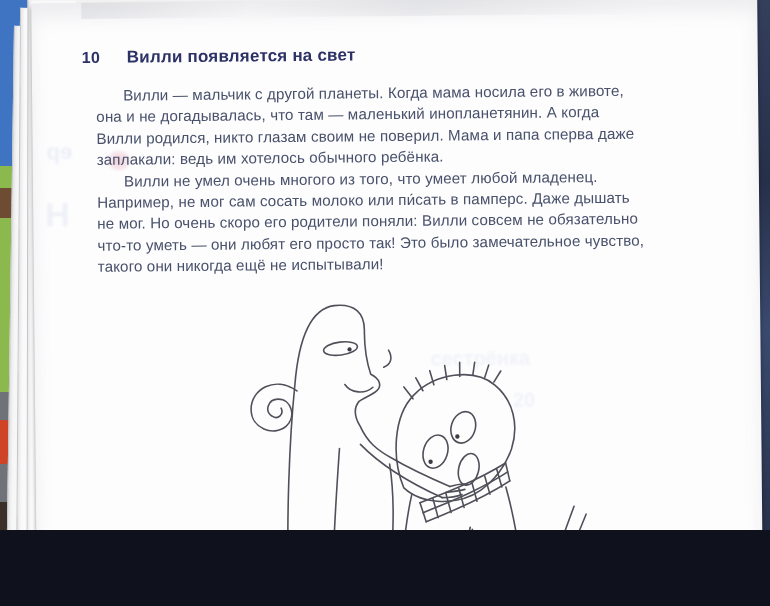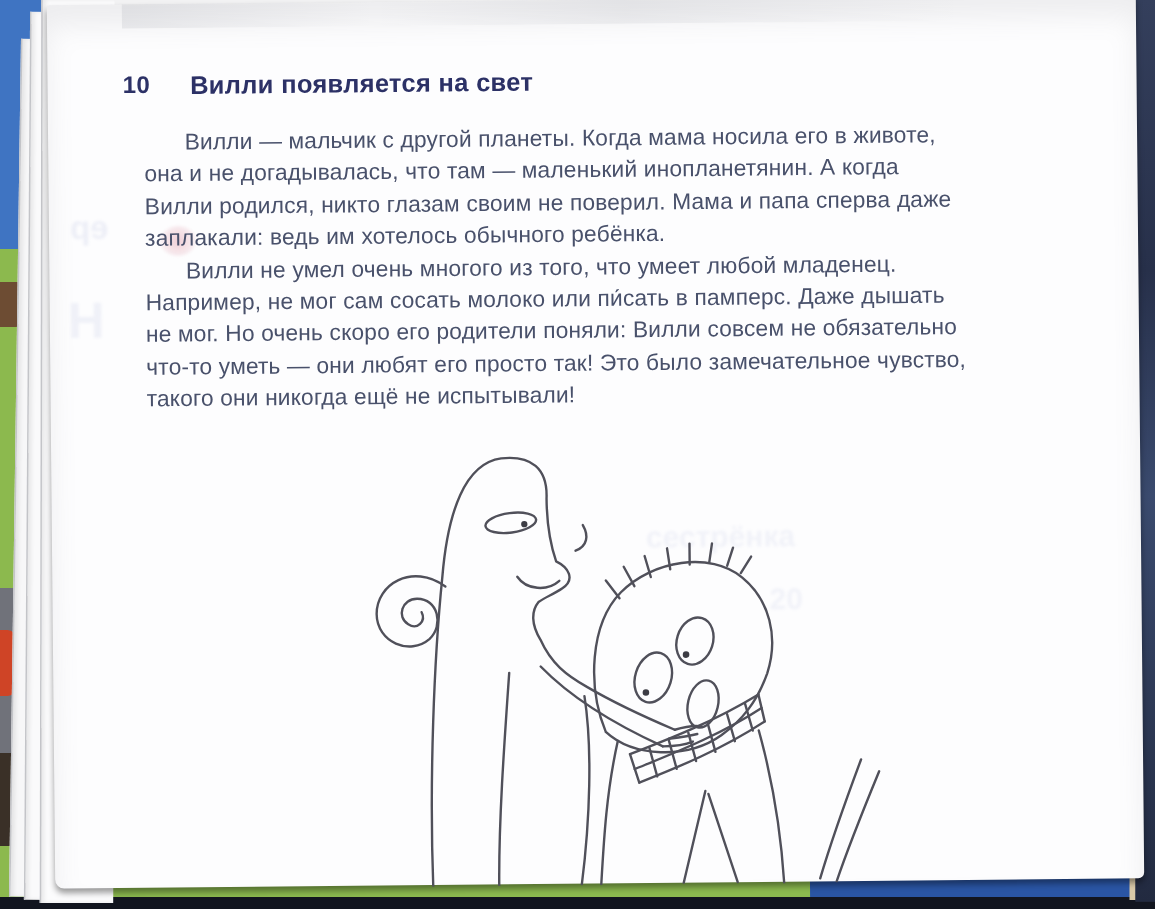--- a/index.html
+++ b/index.html
@@ -1,16 +1,16 @@
 <!DOCTYPE html>
 <html><head>
 <meta charset="utf-8">
 <style>
   html,body{margin:0;padding:0;background:#0f121c;}
-  .scene{position:relative;width:770px;height:606px;overflow:hidden;background:#f2f2f3;
+  .scene{position:relative;width:770px;height:530px;overflow:hidden;background:#f2f2f3;
          font-family:"Liberation Sans","DejaVu Sans",sans-serif;}
   .abs{position:absolute;}
 
   
   .cover-blue{left:0;top:0;width:42px;height:172px;background:#3f74c2;}
   .cover-green{left:0;top:166px;width:42px;height:438px;background:#8cb94e;}
   .cover-trunk{left:0;top:188px;width:14px;height:30px;background:#6d4c33;}
   .cover-gray{left:0;top:392px;width:22px;height:118px;background:#70727a;border-radius:0 8px 8px 0;}
   .cover-red{left:0;top:420px;width:11px;height:44px;background:#cf4426;border-radius:0 6px 6px 0;}
   .cover-dark{left:0;top:502px;width:19px;height:62px;background:#3a3027;border-radius:0 5px 5px 0;}

